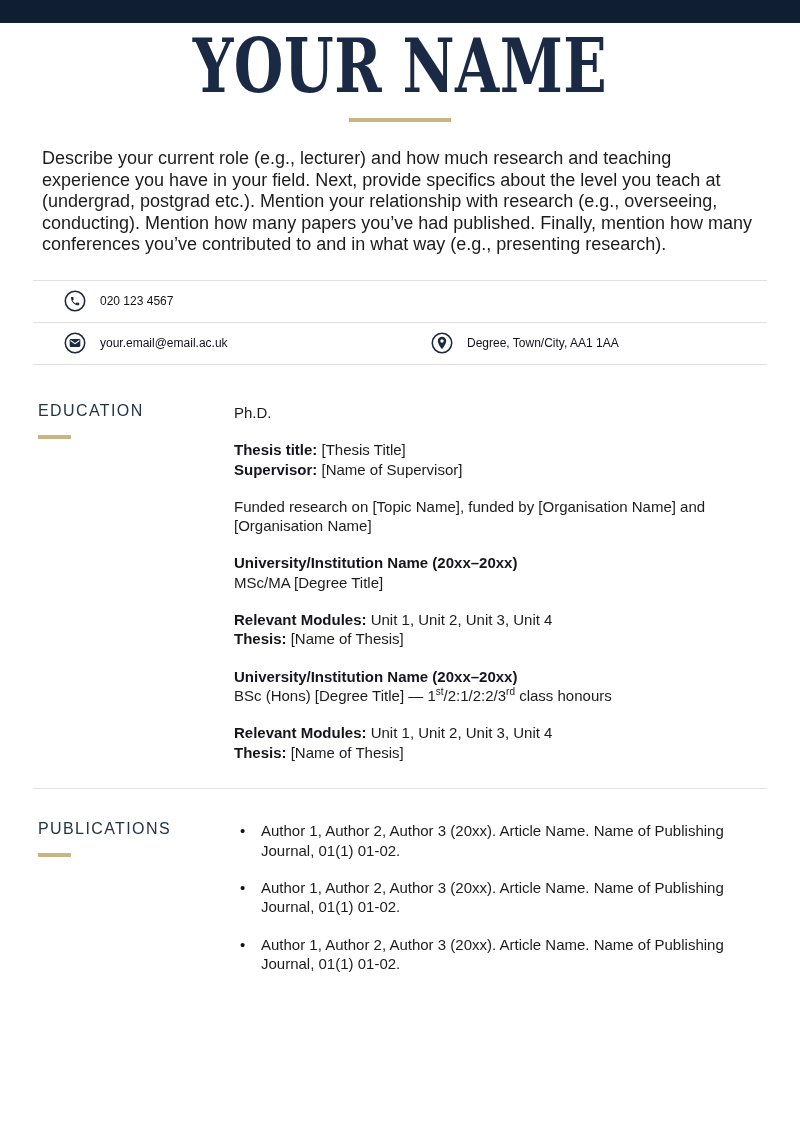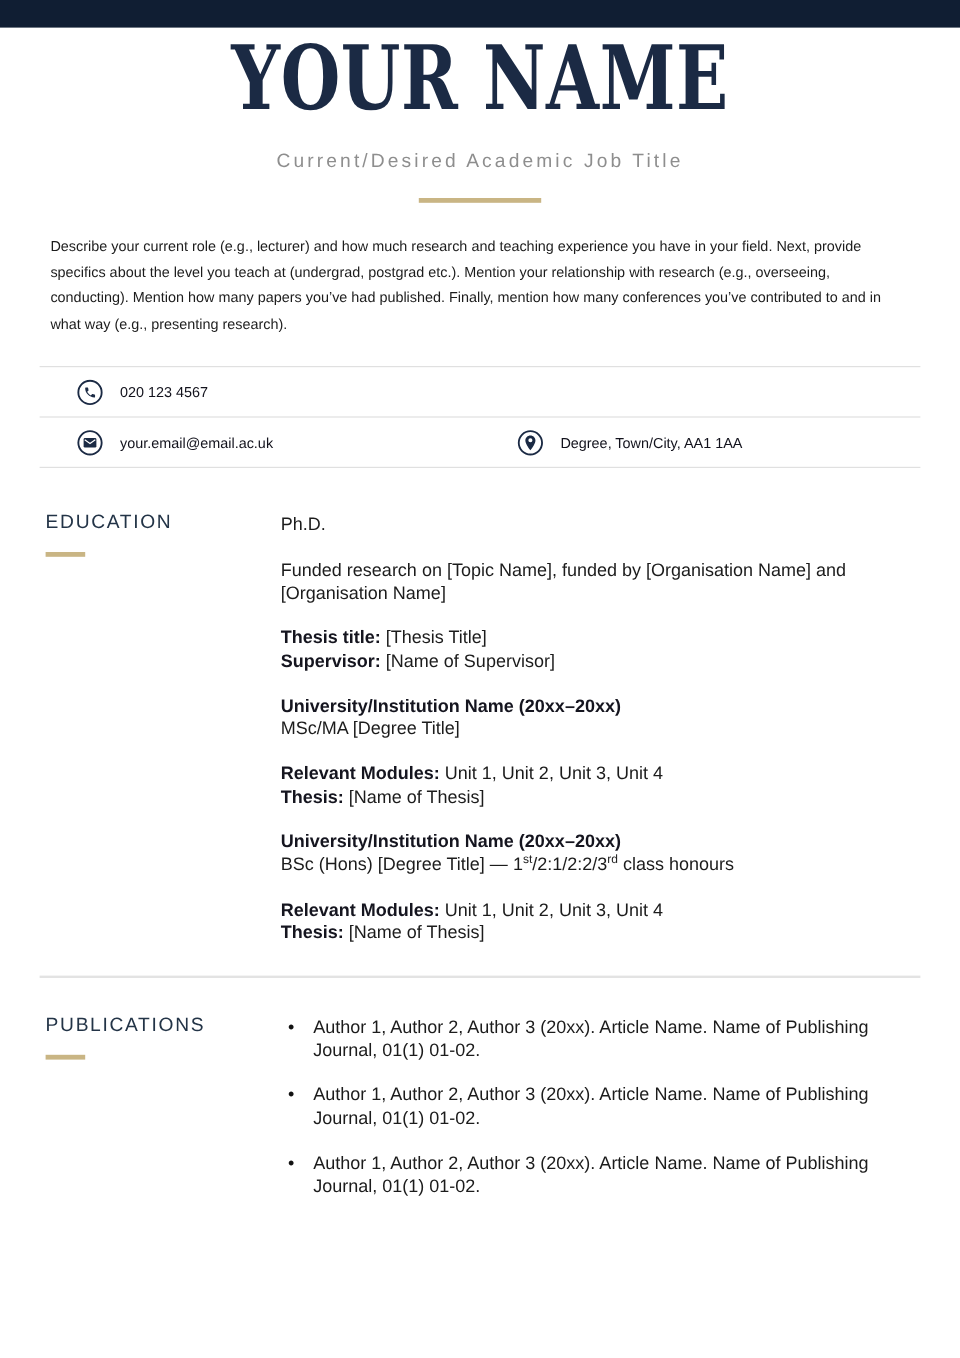--- a/index.html
+++ b/index.html
@@ -12,21 +12,21 @@
   .name{
     display:inline-block;font-family:"DejaVu Serif",serif;font-weight:700;
     font-size:57px;line-height:62px;color:#1b2a44;letter-spacing:0.5px;
     transform:scale(1,1.3);transform-origin:center center;white-space:nowrap;
   }
   .job-title{
     margin-top:28px;text-align:center;font-size:16px;line-height:19px;
     color:#8e8e8e;letter-spacing:2.6px;
   }
   .title-rule{width:102px;height:4px;background:#c9b584;margin:21px auto 0;}
-  .summary{margin:26px 42px 0;font-size:12px;line-height:21.6px;color:#1c1c1c;}
+  .summary{margin:26px 42px 0;font-size:18px;line-height:21.6px;color:#1c1c1c;}
   .contact{
     margin:24px 33px 0;
     border-top:1.5px solid #e0e0e0;border-bottom:1.5px solid #e0e0e0;
   }
   .contact-row{display:flex;height:41px;}
   .contact-row.first{border-bottom:1.5px solid #e0e0e0;}
   .contact-cell{width:50%;display:flex;align-items:center;}
   .contact-cell .cicon{margin-left:31px;width:22px;height:22px;flex:0 0 22px;}
   .contact-cell .cval{margin-left:14px;font-size:12px;color:#12121c;}
   .main{margin:0 33px;}
@@ -50,21 +50,20 @@
 <body>
 
 <div class="page">
 
   <div class="topbar"></div>
 
   <div class="name-wrap">
     <div class="name">YOUR NAME</div>
   </div>
 
-  <div class="job-title">Current/Desired Academic Job Title</div>
 
   <div class="title-rule"></div>
 
   <div class="summary">Describe your current role (e.g., lecturer) and how much research and teaching experience you have in your field. Next, provide specifics about the level you teach at (undergrad, postgrad etc.). Mention your relationship with research (e.g., overseeing, conducting). Mention how many papers you’ve had published. Finally, mention how many conferences you’ve contributed to and in what way (e.g.,  presenting research).</div>
 
   <div class="contact">
     <div class="contact-row first">
       <div class="contact-cell">
         <svg class="cicon" viewBox="0 0 24 24">
           <circle cx="12" cy="12" r="10.6" fill="none" stroke="#1b2a44" stroke-width="1.7"></circle>
@@ -101,25 +100,25 @@
     <div class="section education">
       <div class="sec-left">
         <div class="sec-title">EDUCATION</div>
         <div class="sec-rule"></div>
       </div>
       <div class="sec-right" id="edu-entries">
           <div class="para">
             <div class="line"><span>Ph.D.</span></div>
           </div>
           <div class="para">
-            <div class="line"><span>Funded research on [Topic Name], funded by [Organisation Name] and [Organisation Name]</span></div>
+            <div class="line"><span class="b">Thesis title:</span><span> [Thesis Title]</span></div>
+            <div class="line"><span class="b">Supervisor:</span><span> [Name of Supervisor]</span></div>
           </div>
           <div class="para">
-            <div class="line"><span class="b">Thesis title:</span><span> [Thesis Title]</span></div>
-            <div class="line"><span class="b">Supervisor:</span><span> [Name of Supervisor]</span></div>
+            <div class="line"><span>Funded research on [Topic Name], funded by [Organisation Name] and [Organisation Name]</span></div>
           </div>
           <div class="para">
             <div class="line"><span class="b">University/Institution Name (20xx–20xx)</span></div>
             <div class="line"><span>MSc/MA [Degree Title]</span></div>
           </div>
           <div class="para">
             <div class="line"><span class="b">Relevant Modules:</span><span> Unit 1, Unit 2, Unit 3, Unit 4</span></div>
             <div class="line"><span class="b">Thesis:</span><span> [Name of Thesis]</span></div>
           </div>
           <div class="para">

